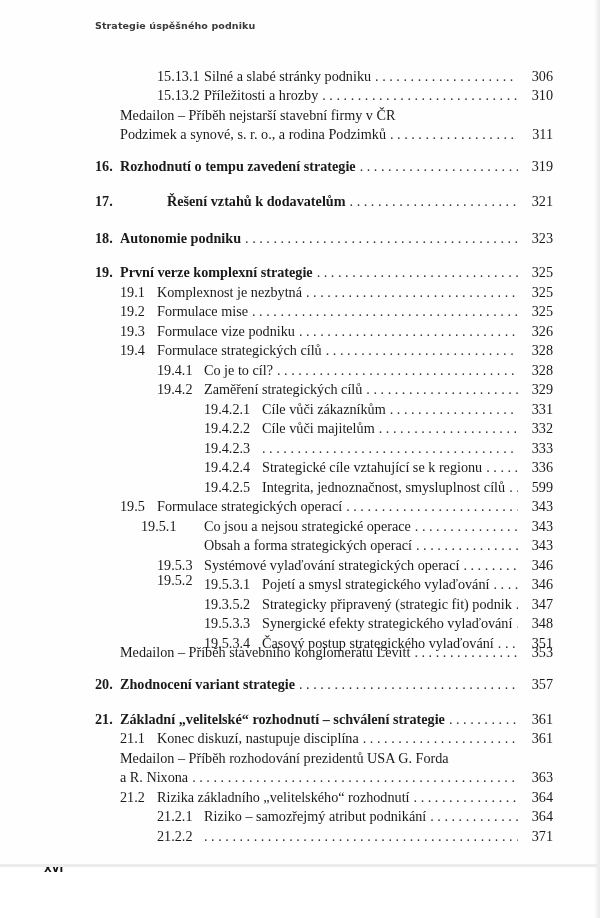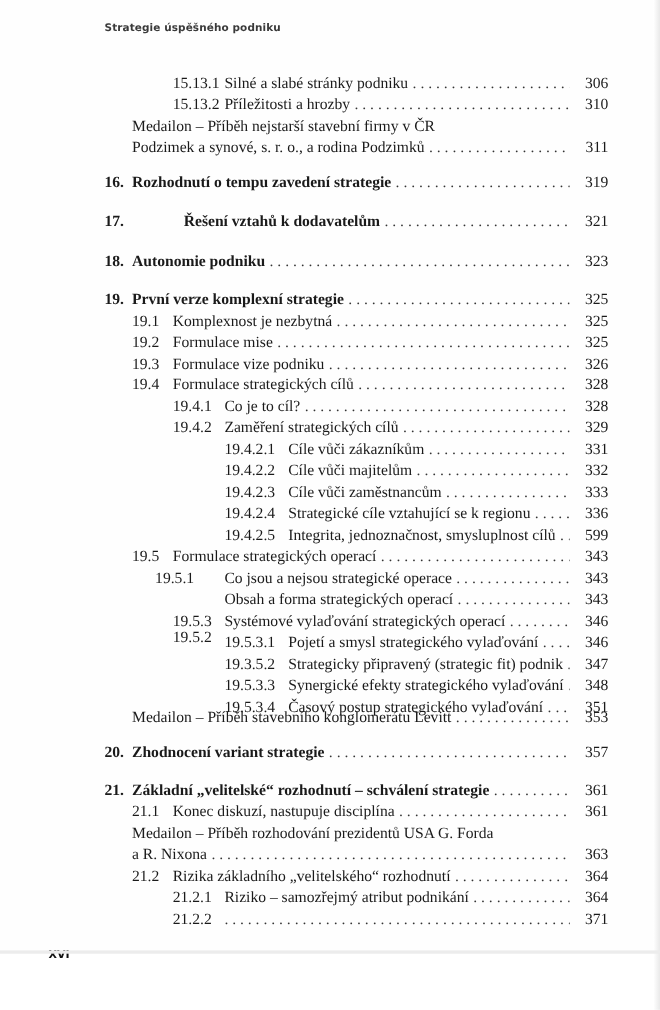--- a/index.html
+++ b/index.html
@@ -145,21 +145,20 @@
         <span class="num" style="left: 204px;">19.4.2.2</span>
         <span class="title-wrap" style="left: 262px; right: 82px;">
           <span class="title">Cíle vůči majitelům</span>
           <span class="leader"></span>
         </span>
         <span class="page-no">332</span>
       </div>
       <div class="row" style="top: 438px;">
         <span class="num" style="left: 204px;">19.4.2.3</span>
         <span class="title-wrap" style="left: 262px; right: 82px;">
-          <span class="title">Cíle vůči zaměstnancům</span>
           <span class="leader"></span>
         </span>
         <span class="page-no">333</span>
       </div>
       <div class="row" style="top: 457px;">
         <span class="num" style="left: 204px;">19.4.2.4</span>
         <span class="title-wrap" style="left: 262px; right: 82px;">
           <span class="title">Strategické cíle vztahující se k regionu</span>
           <span class="leader"></span>
         </span>

